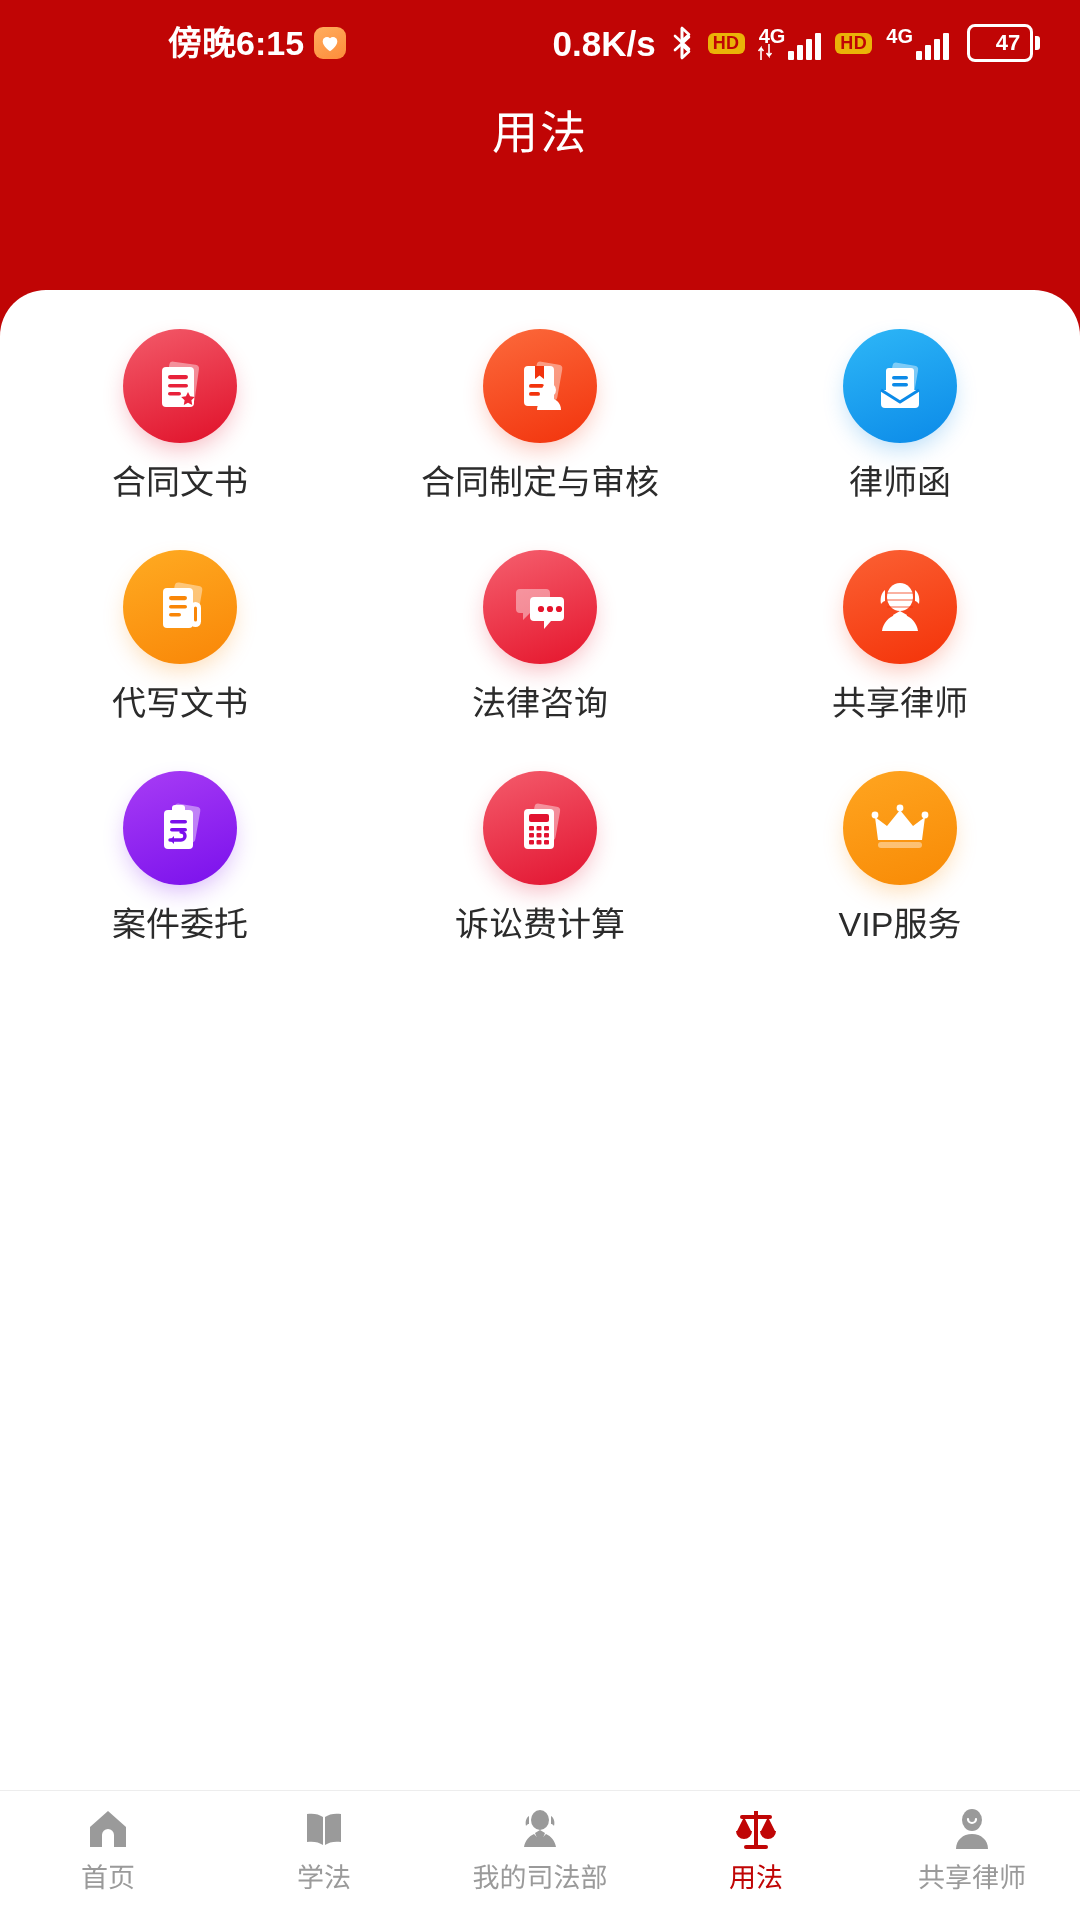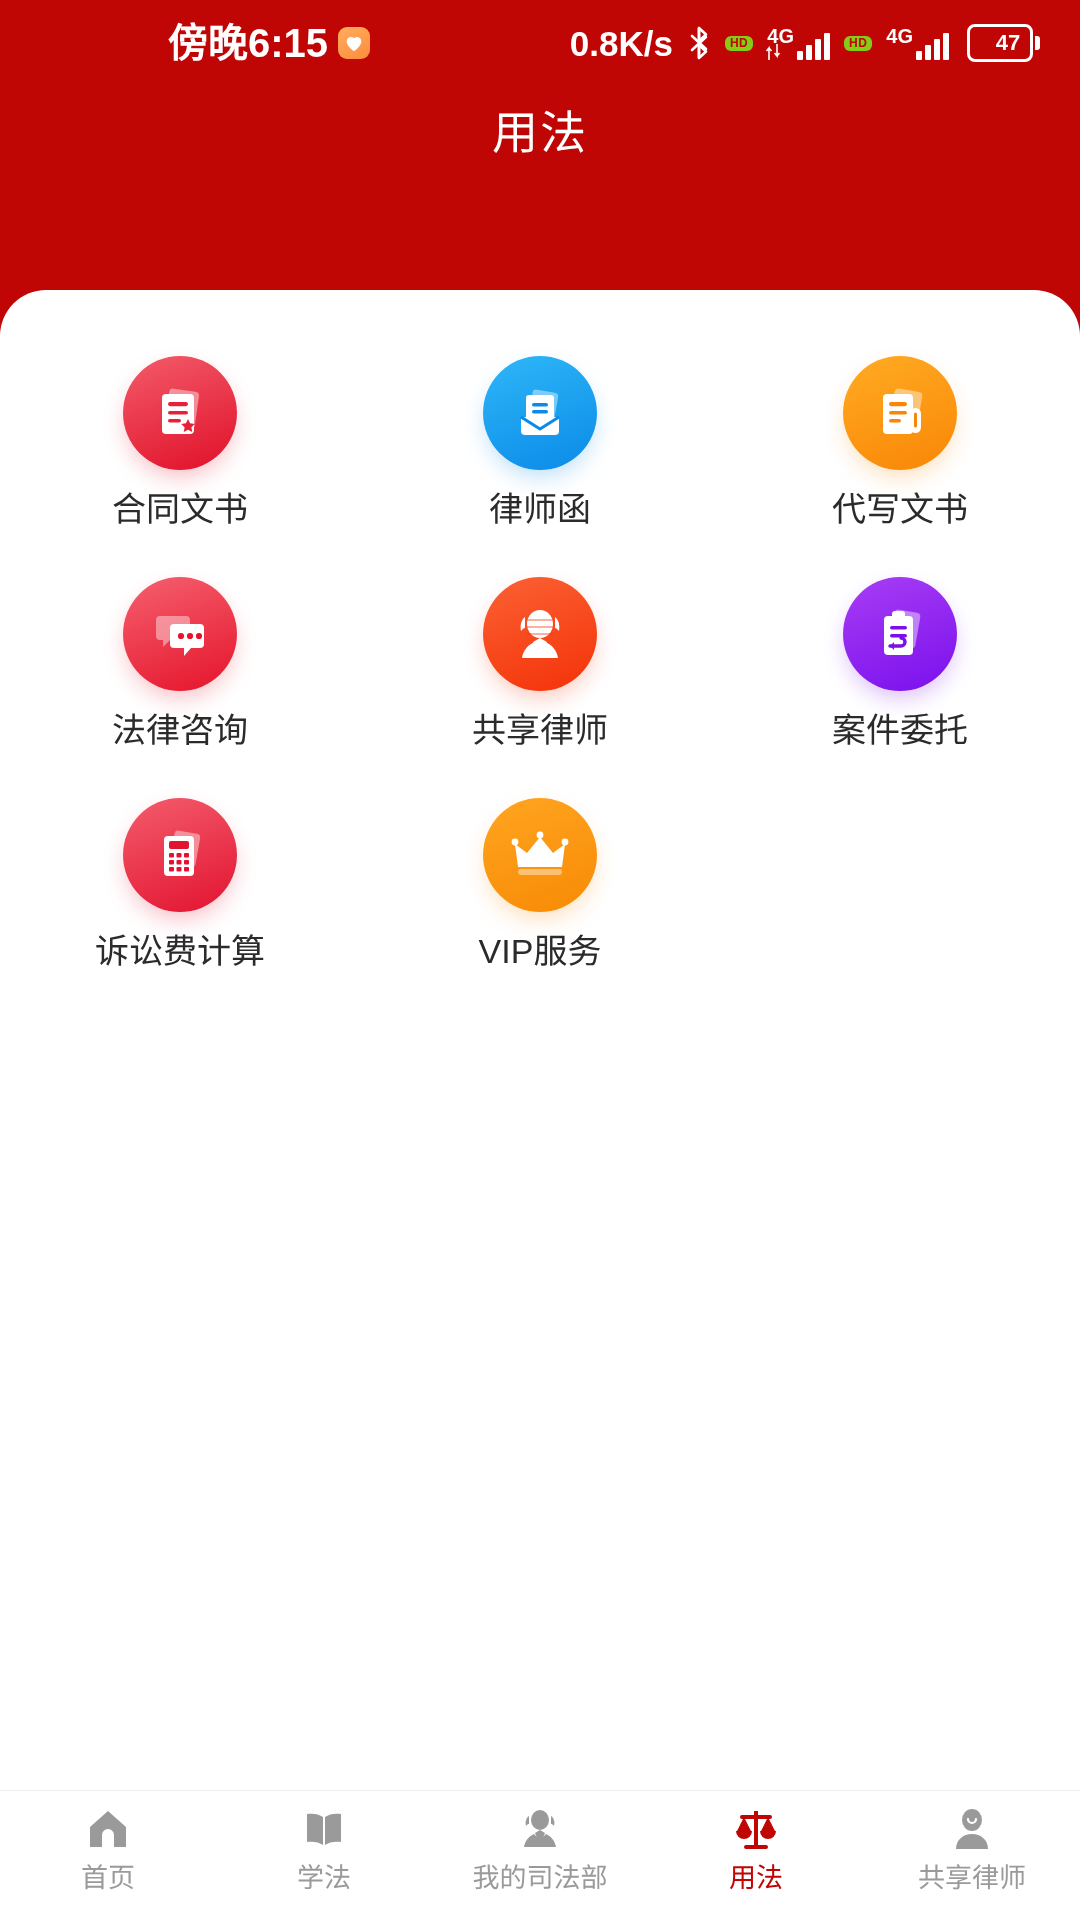--- a/index.html
+++ b/index.html
@@ -34,21 +34,21 @@
     color: #ffffff;
   }
   .sb-left {
     position: absolute;
     left: 168px;
     display: flex;
     align-items: center;
     gap: 10px;
   }
   .sb-time {
-    font-size: 40px;
+    font-size: 34px;
     font-weight: bold;
     letter-spacing: 0px;
     line-height: 1;
     white-space: nowrap;
   }
   .sb-app-badge {
     width: 32px;
     height: 32px;
     border-radius: 9px;
     background: linear-gradient(150deg, #ffad5e, #fd8c3a);
@@ -66,24 +66,24 @@
     gap: 14px;
   }
   .sb-speed {
     font-size: 35px;
     font-weight: bold;
     line-height: 1;
     white-space: nowrap;
   }
   .bt-icon { width: 24px; height: 34px; }
   .hd-badge {
-    font-size: 12px;
+    font-size: 18px;
     font-weight: bold;
     color: #c00505;
-    background: #84cc16;
+    background: #eab308;
     border-radius: 6px;
     padding: 1px 5px 2px 5px;
     line-height: 1;
     letter-spacing: 0.5px;
   }
   .sig-group {
     display: flex;
     align-items: flex-end;
     gap: 3px;
     position: relative;
@@ -175,21 +175,21 @@
     left: 0;
     width: 1080px;
     height: 1630px;
     background: #ffffff;
     border-radius: 46px 46px 0 0;
   }
 
   
   #service-grid {
     position: absolute;
-    top: 48px;
+    top: 21px;
     left: 0;
     width: 1080px;
     display: flex;
     flex-wrap: wrap;
   }
   .grid-cell {
     width: 360px;
     height: 221px;
     display: flex;
     flex-direction: column;
@@ -328,20 +328,34 @@
             <svg width="64" height="64" viewBox="0 0 64 64">
               <rect x="19" y="9" width="30" height="38" rx="4" fill="rgba(255,255,255,0.42)" transform="rotate(8 34 28)"></rect>
               <rect x="14" y="13" width="32" height="40" rx="4" fill="#ffffff"></rect>
               <rect x="20" y="21" width="20" height="4.2" rx="2.1" fill="#e8213a"></rect>
               <rect x="20" y="30" width="20" height="3.6" rx="1.8" fill="#e8213a"></rect>
               <rect x="20" y="38" width="13" height="3.6" rx="1.8" fill="#e8213a"></rect>
               <path d="M40 38l2.1 4.3 4.7.7-3.4 3.3.8 4.7-4.2-2.2-4.2 2.2.8-4.7-3.4-3.3 4.7-.7z" fill="#e8213a"></path>
             </svg>
           </div>
           <div class="cell-label">合同文书</div>
+        </div>
+        <div class="grid-cell">
+          <div class="cell-icon" style="background: linear-gradient(160deg, rgb(252, 106, 60), rgb(242, 51, 12)); box-shadow: rgba(242, 51, 12, 0.333) 0px 10px 26px -6px;">
+            <svg width="64" height="64" viewBox="0 0 64 64">
+              <rect x="26" y="9" width="26" height="36" rx="4" fill="rgba(255,255,255,0.42)" transform="rotate(10 39 27)"></rect>
+              <rect x="16" y="12" width="30" height="40" rx="4" fill="#ffffff"></rect>
+              <path d="M27 12h9v13l-4.5-3.4L27 25z" fill="#f2330c"></path>
+              <rect x="21" y="30" width="15" height="3.8" rx="1.9" fill="#f2330c"></rect>
+              <rect x="21" y="38" width="11" height="3.8" rx="1.9" fill="#f2330c"></rect>
+              <circle cx="41" cy="36" r="7" fill="#ffffff"></circle>
+              <path d="M29 56c0-7.2 5.6-12 12-12s12 4.8 12 12z" fill="#ffffff"></path>
+            </svg>
+          </div>
+          <div class="cell-label">合同制定与审核</div>
         </div>
         <div class="grid-cell">
           <div class="cell-icon" style="background: linear-gradient(160deg, rgb(46, 183, 247), rgb(11, 138, 232)); box-shadow: rgba(11, 138, 232, 0.333) 0px 10px 26px -6px;">
             <svg width="64" height="64" viewBox="0 0 64 64">
               <rect x="22" y="10" width="26" height="34" rx="4" fill="rgba(255,255,255,0.42)" transform="rotate(10 35 27)"></rect>
               <rect x="18" y="14" width="28" height="34" rx="3" fill="#ffffff"></rect>
               <rect x="24" y="22" width="16" height="3.6" rx="1.8" fill="#0b8ae8"></rect>
               <rect x="24" y="29" width="16" height="3.6" rx="1.8" fill="#0b8ae8"></rect>
               <path d="M13 36h38v14a4 4 0 0 1-4 4H17a4 4 0 0 1-4-4z" fill="#ffffff"></path>
               <path d="M13 36l19 12 19-12" fill="none" stroke="#0b8ae8" stroke-width="3" stroke-linejoin="round"></path>

